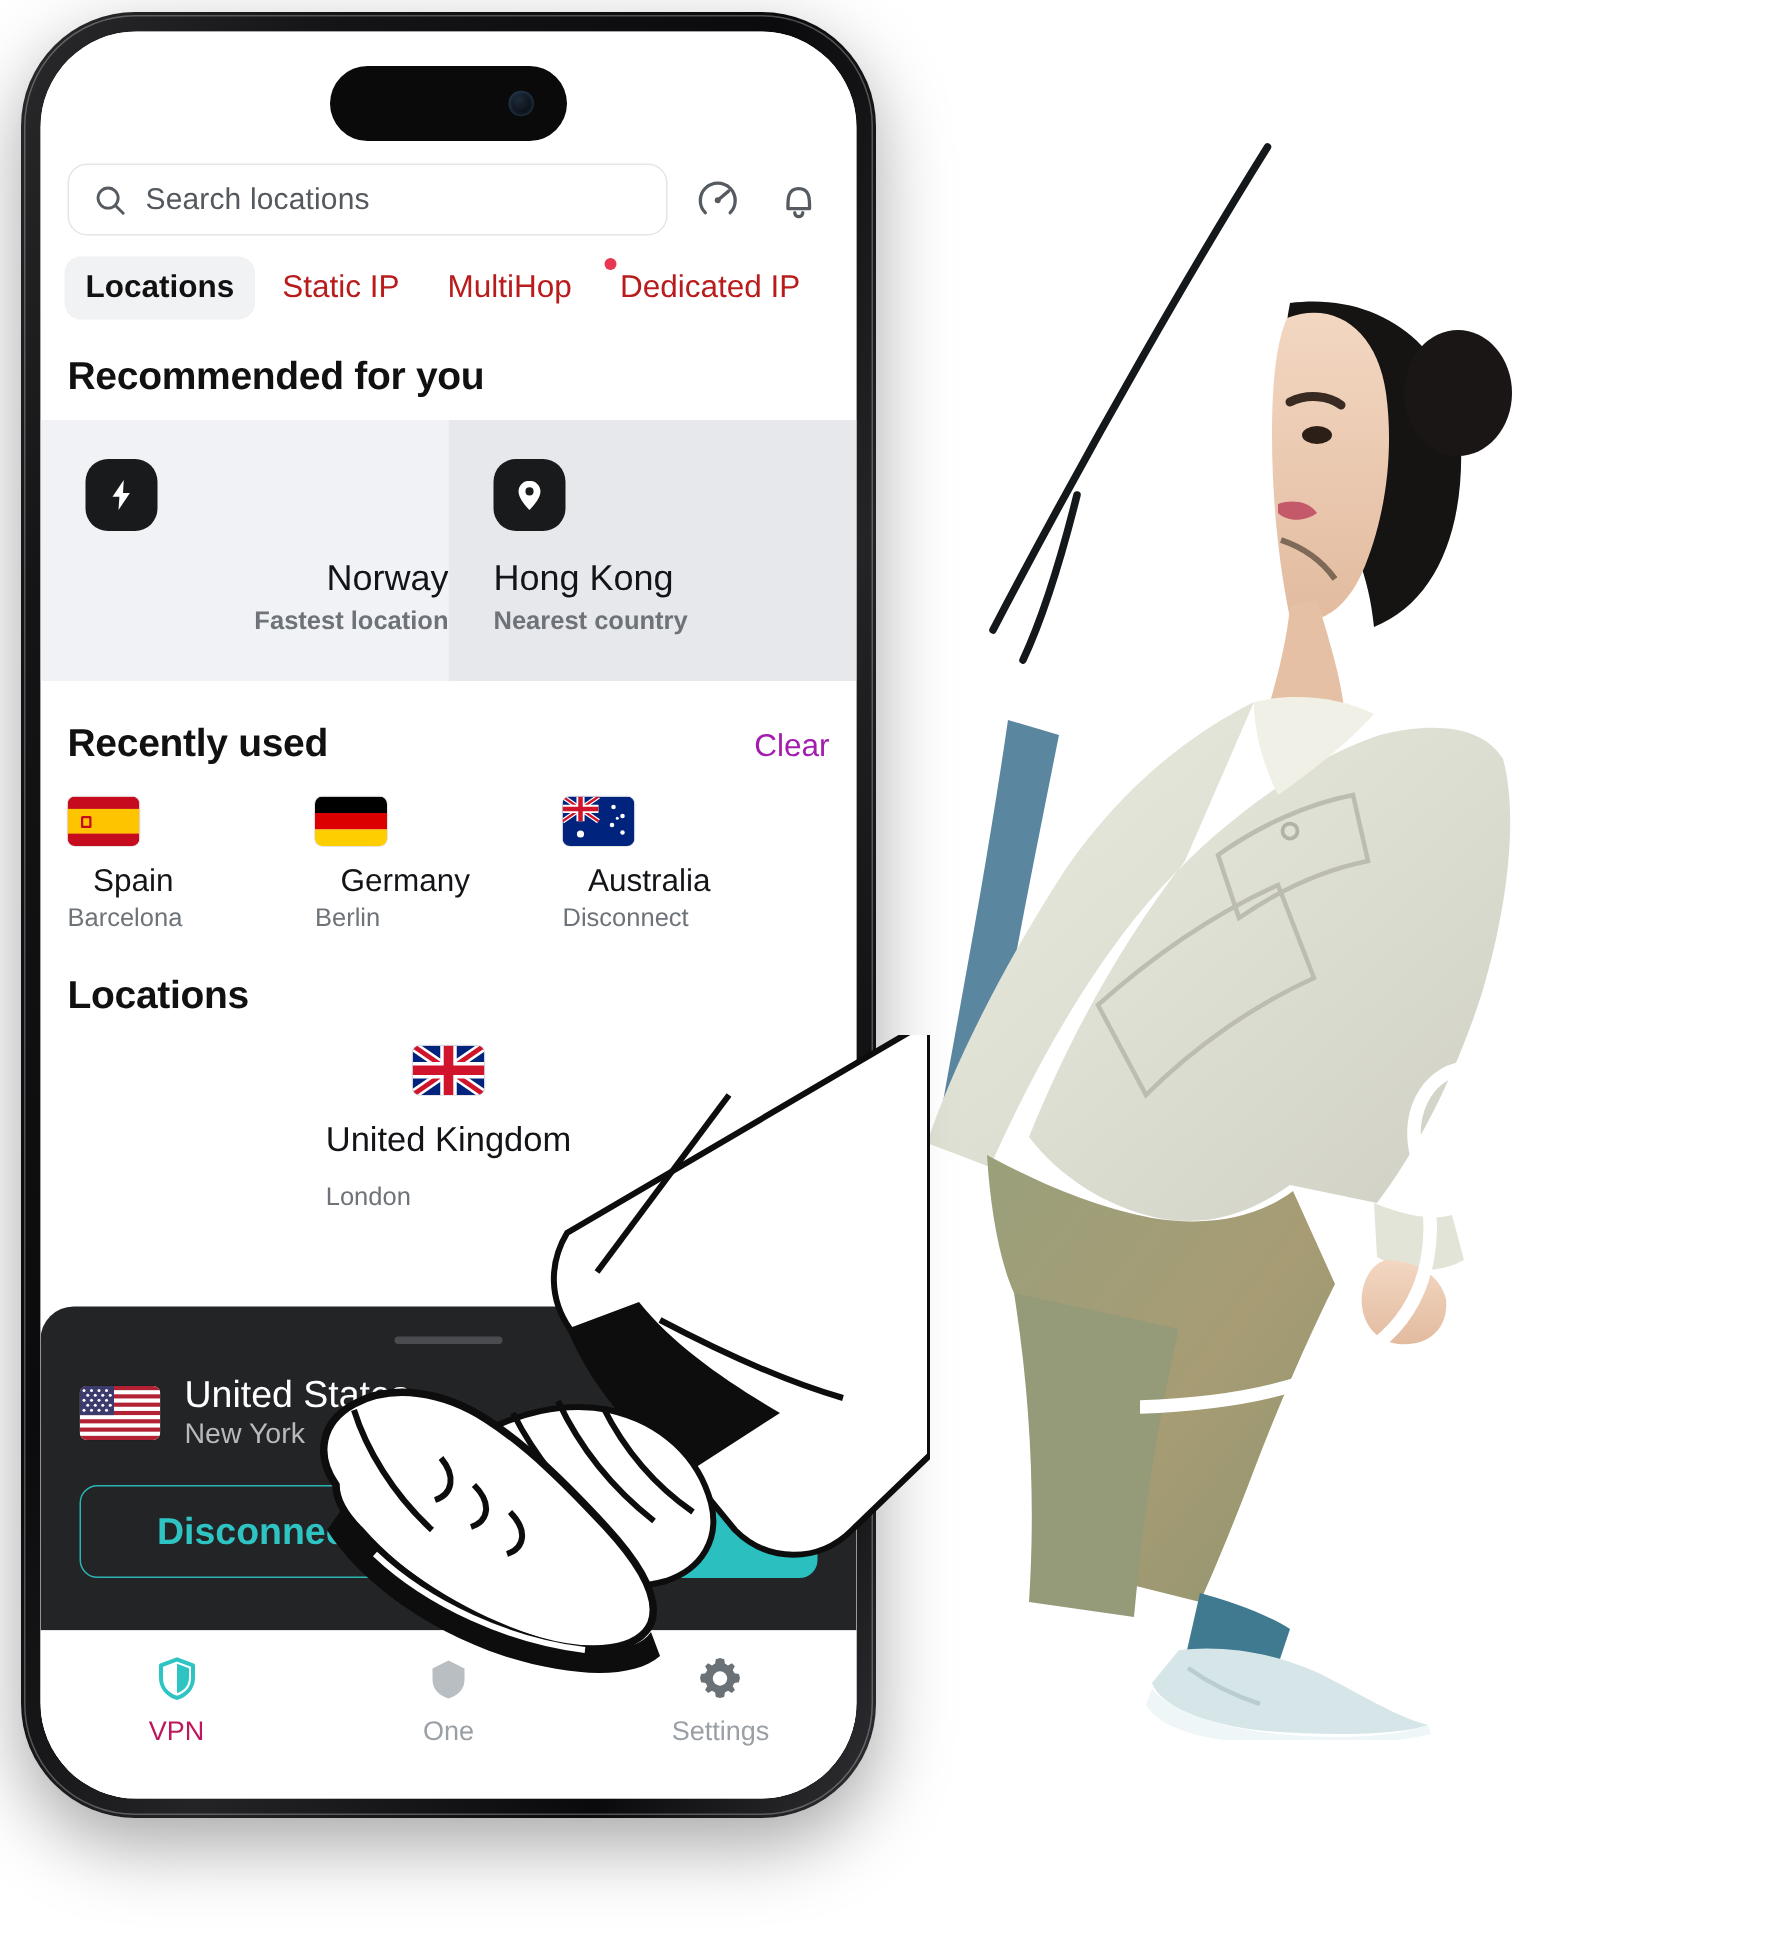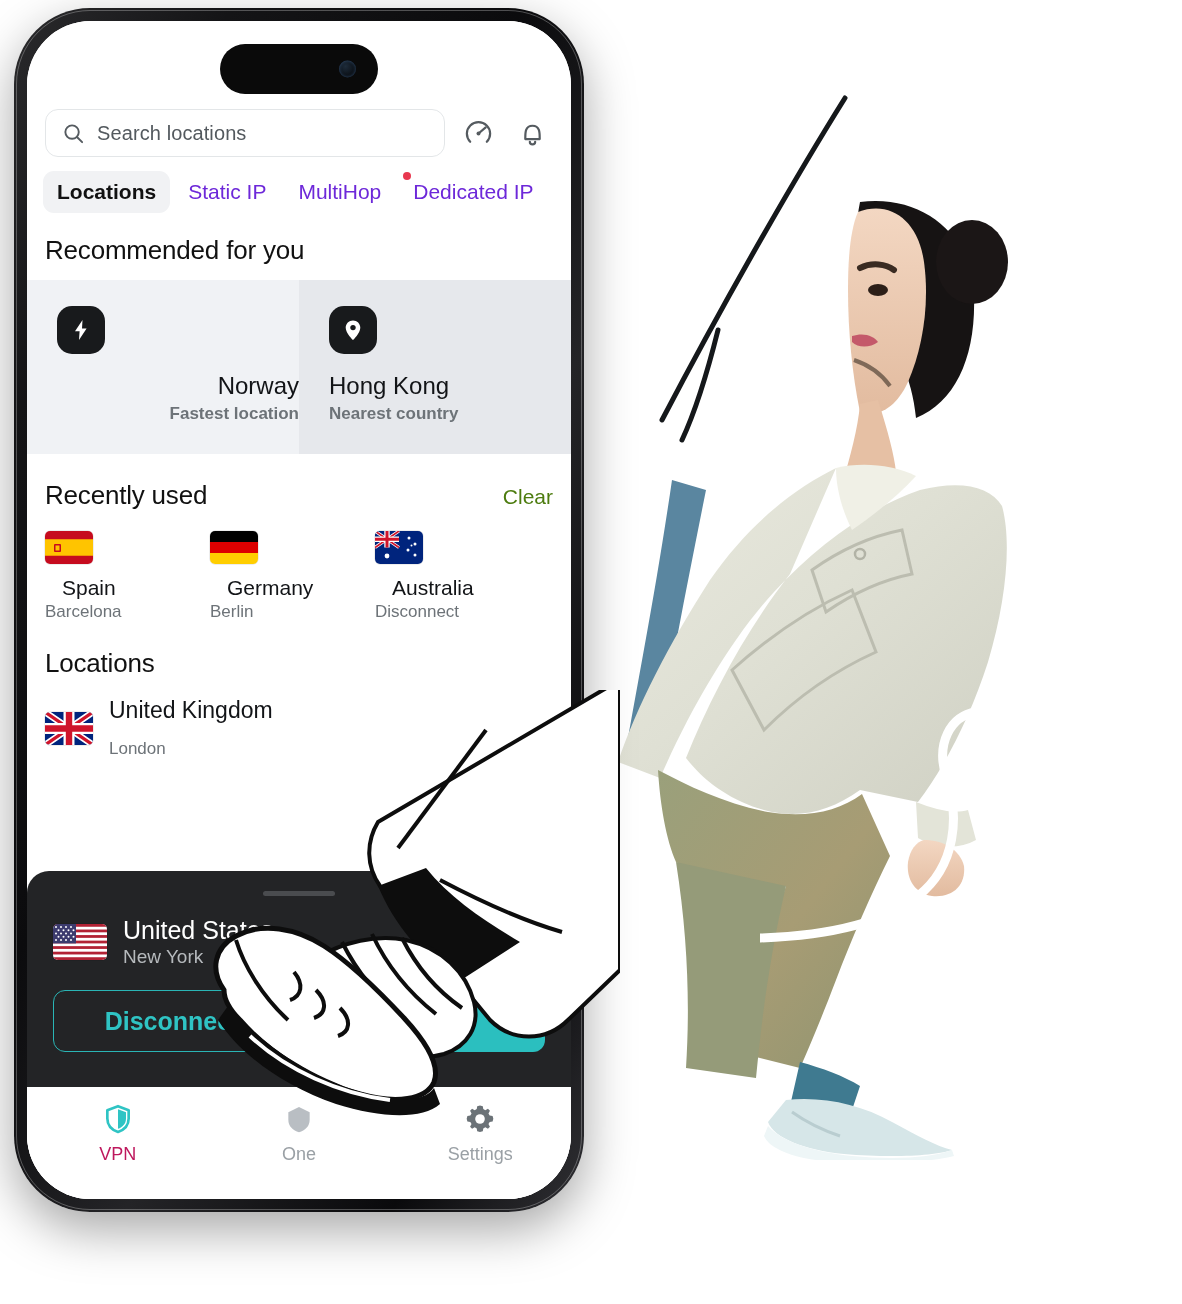--- a/index.html
+++ b/index.html
@@ -51,33 +51,33 @@
   .search-box {
     flex: 1 1 auto; height: 48px; border:1px solid #e3e6e8; border-radius: 13px;
     display:flex; align-items:center; gap:12px; padding: 0 16px; background:#fff;
   }
   .search-box .ph { color:#53595e; font-size:20px; letter-spacing:.1px; }
   .icon-btn { width:42px; height:42px; display:flex; align-items:center; justify-content:center; }
 
   
   .tabs { display:flex; align-items:center; gap: 4px; padding: 14px 14px 0 16px; }
   .tab {
-    position:relative; font-size:21px; color:#6d28d9; padding: 9px 14px; border-radius: 11px;
+    position:relative; font-size:21px; color:#b91c1c; padding: 9px 14px; border-radius: 11px;
     white-space:nowrap;
   }
   .tab.active { color:#111; font-weight:700; background:#f1f2f4; }
   .tab .dot {
     position:absolute; left: 4px; top: 1px; width:8px; height:8px; border-radius:50%;
     background:#e8384f;
   }
 
   
-  .section-title { font-size:26px; font-weight:400; color:#111; letter-spacing:-.2px; }
+  .section-title { font-size:26px; font-weight:700; color:#111; letter-spacing:-.2px; }
   .sec-head { display:flex; align-items:baseline; justify-content:space-between; padding: 0 18px; }
-  .clear-link { font-size:21px; color:#4d7c0f; }
+  .clear-link { font-size:21px; color:#a21caf; }
 
   
   .rec-title { padding: 22px 18px 14px 18px; }
   .rec-row { display:flex; width:100%; }
   .rec-card { flex:1 1 50%; padding: 26px 0 30px 30px; }
   .rec-card.a { background:#f0f2f5;text-align:right; }
   .rec-card.b { background:#e6e8ec; }
   .rec-ico {
     width:48px; height:48px; border-radius:15px; background:#181a1c;
     display:flex; align-items:center; justify-content:center; margin-bottom:18px;
@@ -89,21 +89,21 @@
   .recent-wrap { padding-top: 26px; }
   .recent-row { display:flex; padding: 20px 18px 0 18px; }
   .recent-item { width: 165px; }
   .flag { width:48px; height:33px; border-radius:5px; overflow:hidden; position:relative; margin-bottom:12px;
           box-shadow:0 0 0 .5px rgba(0,0,0,.14); }
   .recent-name { font-size:21px; color:#121417;margin-left:17px; }
   .recent-sub { font-size:17px; color:#6d7378; margin-top:2px; }
 
   
   .loc-title { padding: 26px 18px 0 18px; }
-  .loc-row { display:flex; align-items:center; gap:16px; padding: 18px 18px 0 18px; }
+  .loc-row { display:flex; align-items:center; gap:16px; padding: 18px 18px 0 18px; flex-direction: column; }
   .loc-name { font-size:23px; color:#121417; }
   .loc-sub { font-size:17px; color:#6d7378; margin-top:15px; }
 
   
   .conn-card {
     position:absolute; left: 0; right: 0; bottom: 0;
     background:#232426; border-radius: 22px 22px 0 0; padding: 20px 26px 30px 26px;
     height: 216px;
   }
   .grabber { width:72px; height:5px; border-radius:3px; background:#4a4c4f; margin: 0 auto 20px auto; }

